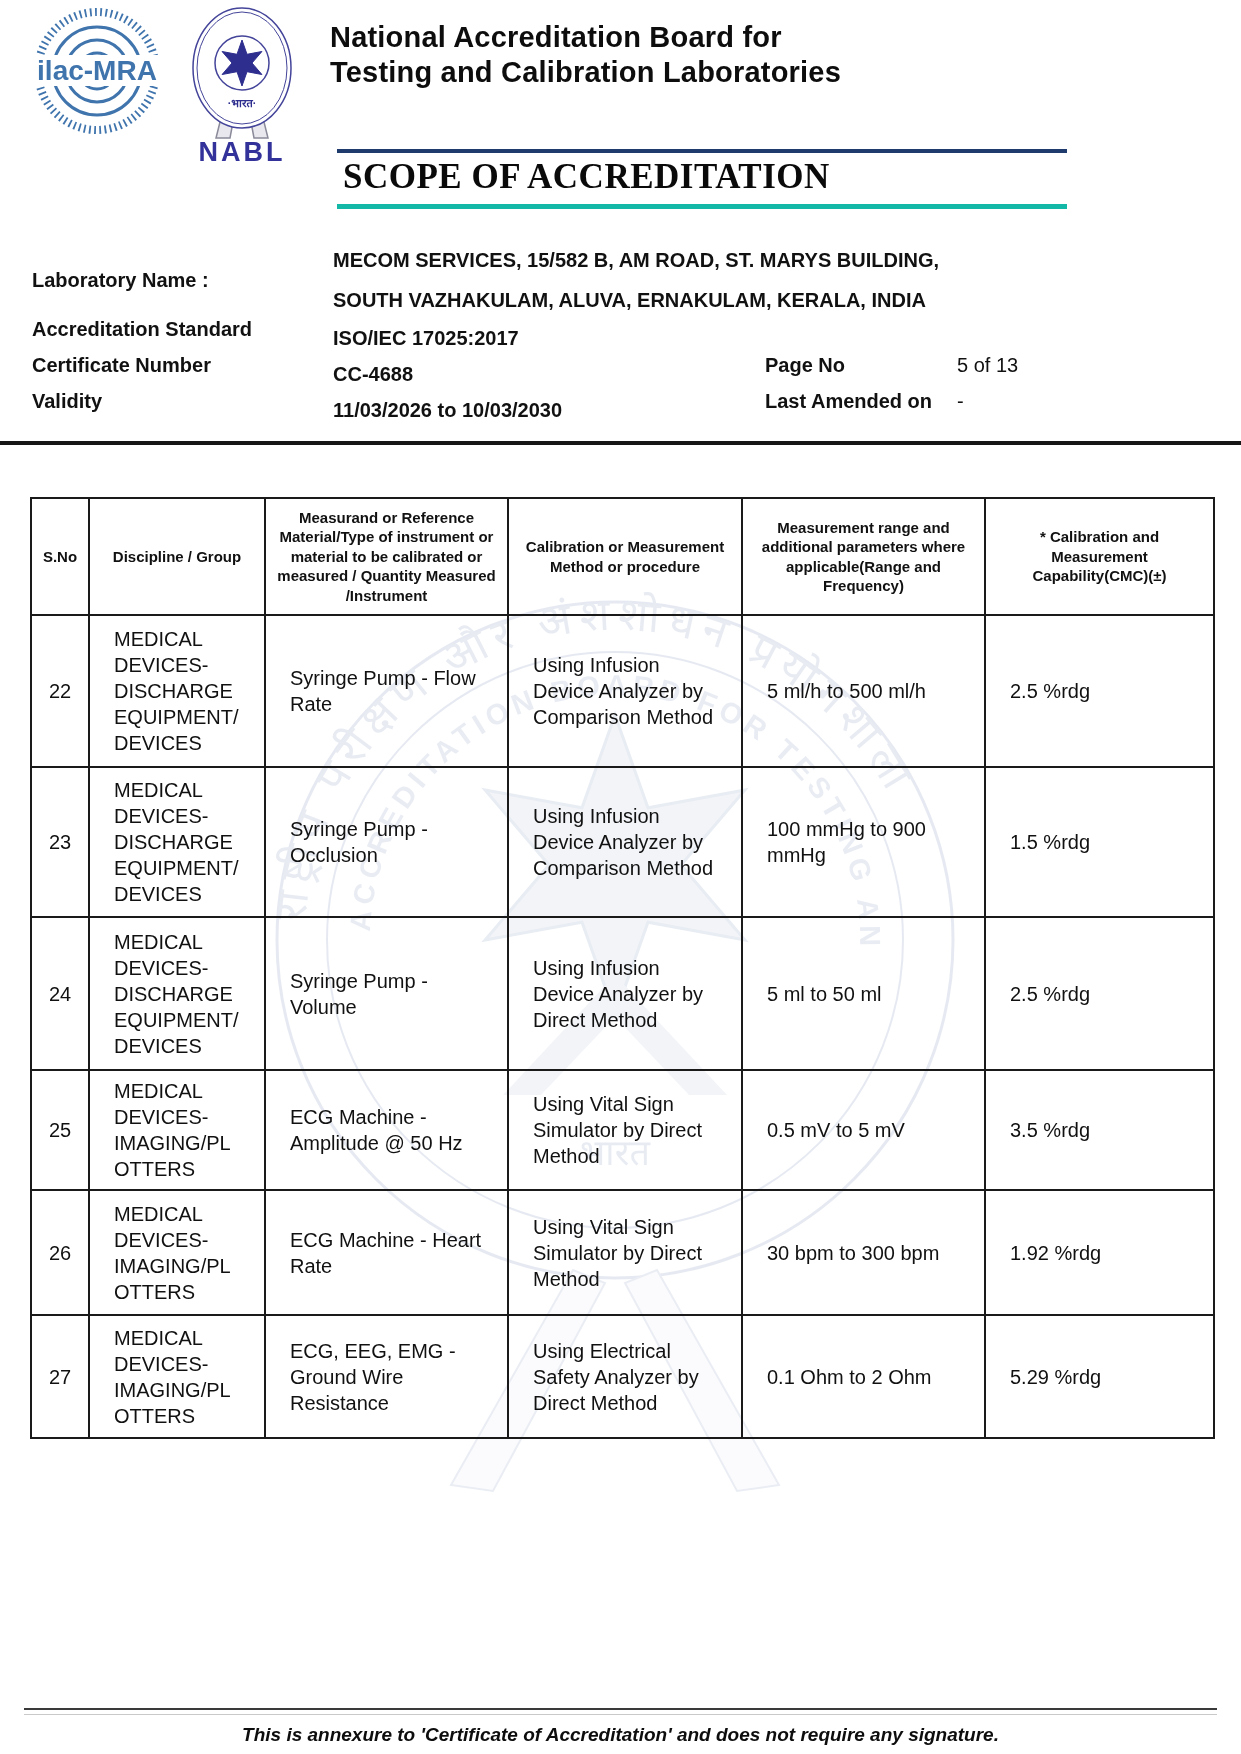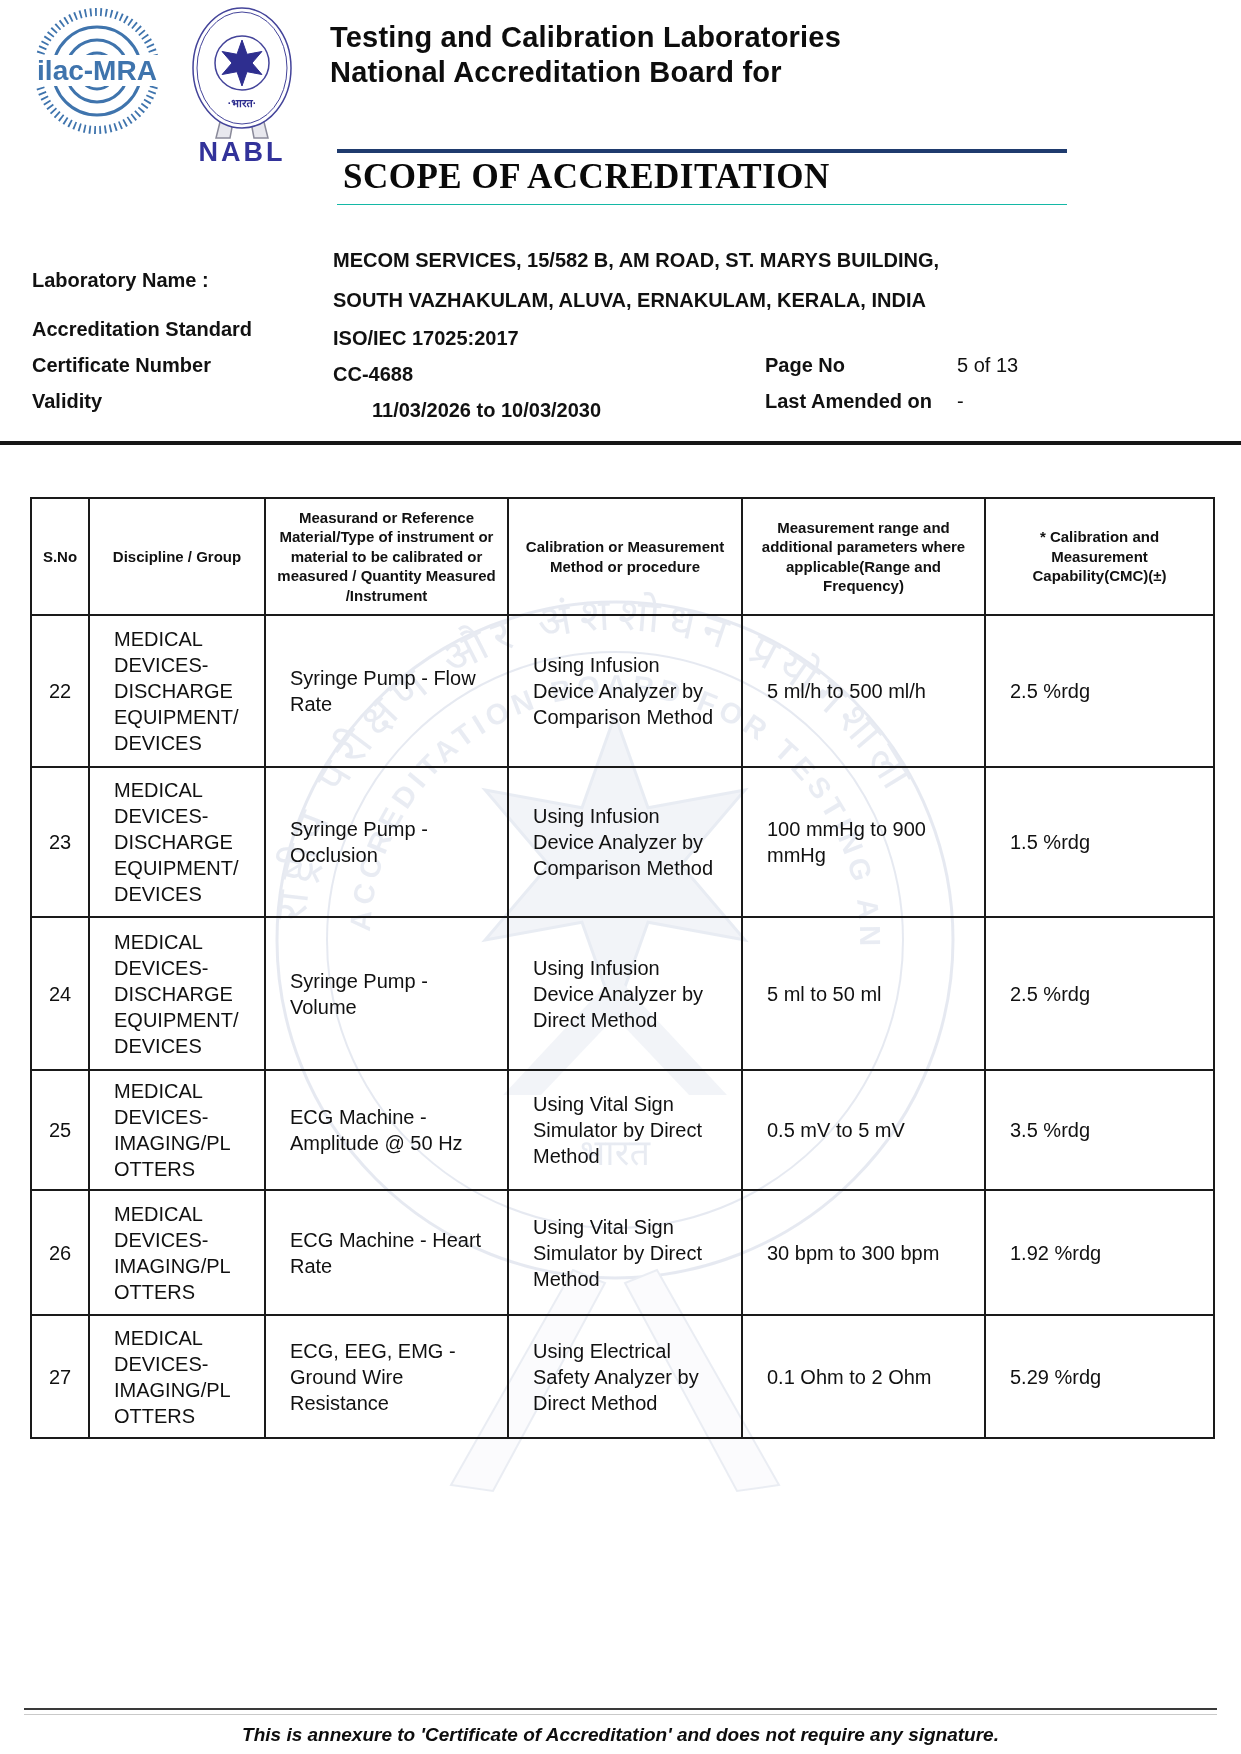--- a/index.html
+++ b/index.html
@@ -9,31 +9,31 @@
 
   
   .watermark{position:absolute;left:255px;top:535px;z-index:0;opacity:.20;}
 
   
   .logo-ilac{left:28px;top:6px;}
   .logo-nabl{left:186px;top:6px;}
 
   .org-title{left:330px;top:20px;font-size:29px;font-weight:bold;line-height:35px;color:#0d0d0d;letter-spacing:.2px;}
 
-  .scope{left:337px;top:149px;width:724px;border-top:4px solid #1f3b6e;border-bottom:1px solid #14b8a6;
+  .scope{left:337px;top:149px;width:724px;border-top:4px solid #1f3b6e;border-bottom:5px solid #14b8a6;
          padding:4px 0 7px 6px;}
   .scope-text{font-family:"Liberation Serif",serif;font-weight:bold;font-size:35px;letter-spacing:.5px;color:#0a0a0a;}
 
   
   .info{left:32px;top:240px;width:1185px;height:200px;}
   .info-row{position:absolute;left:0;width:100%;display:flex;}
   .info-row.r0{top:0;min-height:58px;align-items:center;}
   .info-row.r1{top:78px;}
   .info-row.r2{top:114px;}
-  .info-row.r3{top:150px;gap:39px;}
+  .info-row.r3{top:150px;}
   .info-label{width:301px;flex:0 0 301px;font-weight:bold;font-size:20px;}
   .info-value{font-size:20px;line-height:40px;max-width:665px;font-weight:bold;}
   .pair-label{position:absolute;left:733px;font-weight:bold;font-size:20px;}
   .pair-value{position:absolute;left:925px;font-size:20px;}
 
   .divider{position:absolute;left:0;top:441px;width:1241px;height:4px;background:#161616;z-index:1;}
 
   
   table.scope-table{position:absolute;left:30px;top:497px;width:1183px;border-collapse:collapse;z-index:1;
                     table-layout:fixed;background:transparent;}
@@ -89,22 +89,22 @@
     <polygon points="73,96 82,132 68,132 62,100" fill="#e8e8ee" stroke="#8a8a9a" stroke-width="1.5"></polygon>
     <ellipse cx="56" cy="62" rx="49" ry="60" fill="#ffffff" stroke="#44449a" stroke-width="1.5"></ellipse>
     <ellipse cx="56" cy="62" rx="45" ry="56" fill="none" stroke="#44449a" stroke-width="1"></ellipse>
     <circle cx="56" cy="57" r="27" fill="none" stroke="#44449a" stroke-width="1.5"></circle>
     <polygon points="56,34 61,48.3 75.9,45.5 66,57 75.9,68.5 61,65.7 56,80 51,65.7 36.1,68.5 46,57 36.1,45.5 51,48.3" fill="#2e2e8f" stroke="#2e2e8f"></polygon>
     <text x="56" y="101" text-anchor="middle" font-size="11" fill="#2e2e8f" font-weight="bold" font-family="Liberation Sans, sans-serif">·भारत·</text>
     <text x="56" y="155" text-anchor="middle" font-size="27" font-weight="bold" letter-spacing="3" fill="#32329a" font-family="Liberation Sans, sans-serif">NABL</text>
   </svg>
 
   <div class="layer org-title">
+    <div>National Accreditation Board for</div>
     <div>Testing and Calibration Laboratories</div>
-    <div>National Accreditation Board for</div>
   </div>
 
   <div class="layer scope">
     <span class="scope-text">SCOPE OF ACCREDITATION</span>
   </div>
 
   <div class="layer info">
     <div class="info-row r0">
       <div class="info-label">Laboratory Name :</div>
       <div class="info-value">MECOM SERVICES, 15/582 B, AM ROAD, ST. MARYS BUILDING, SOUTH VAZHAKULAM, ALUVA, ERNAKULAM, KERALA, INDIA</div>

